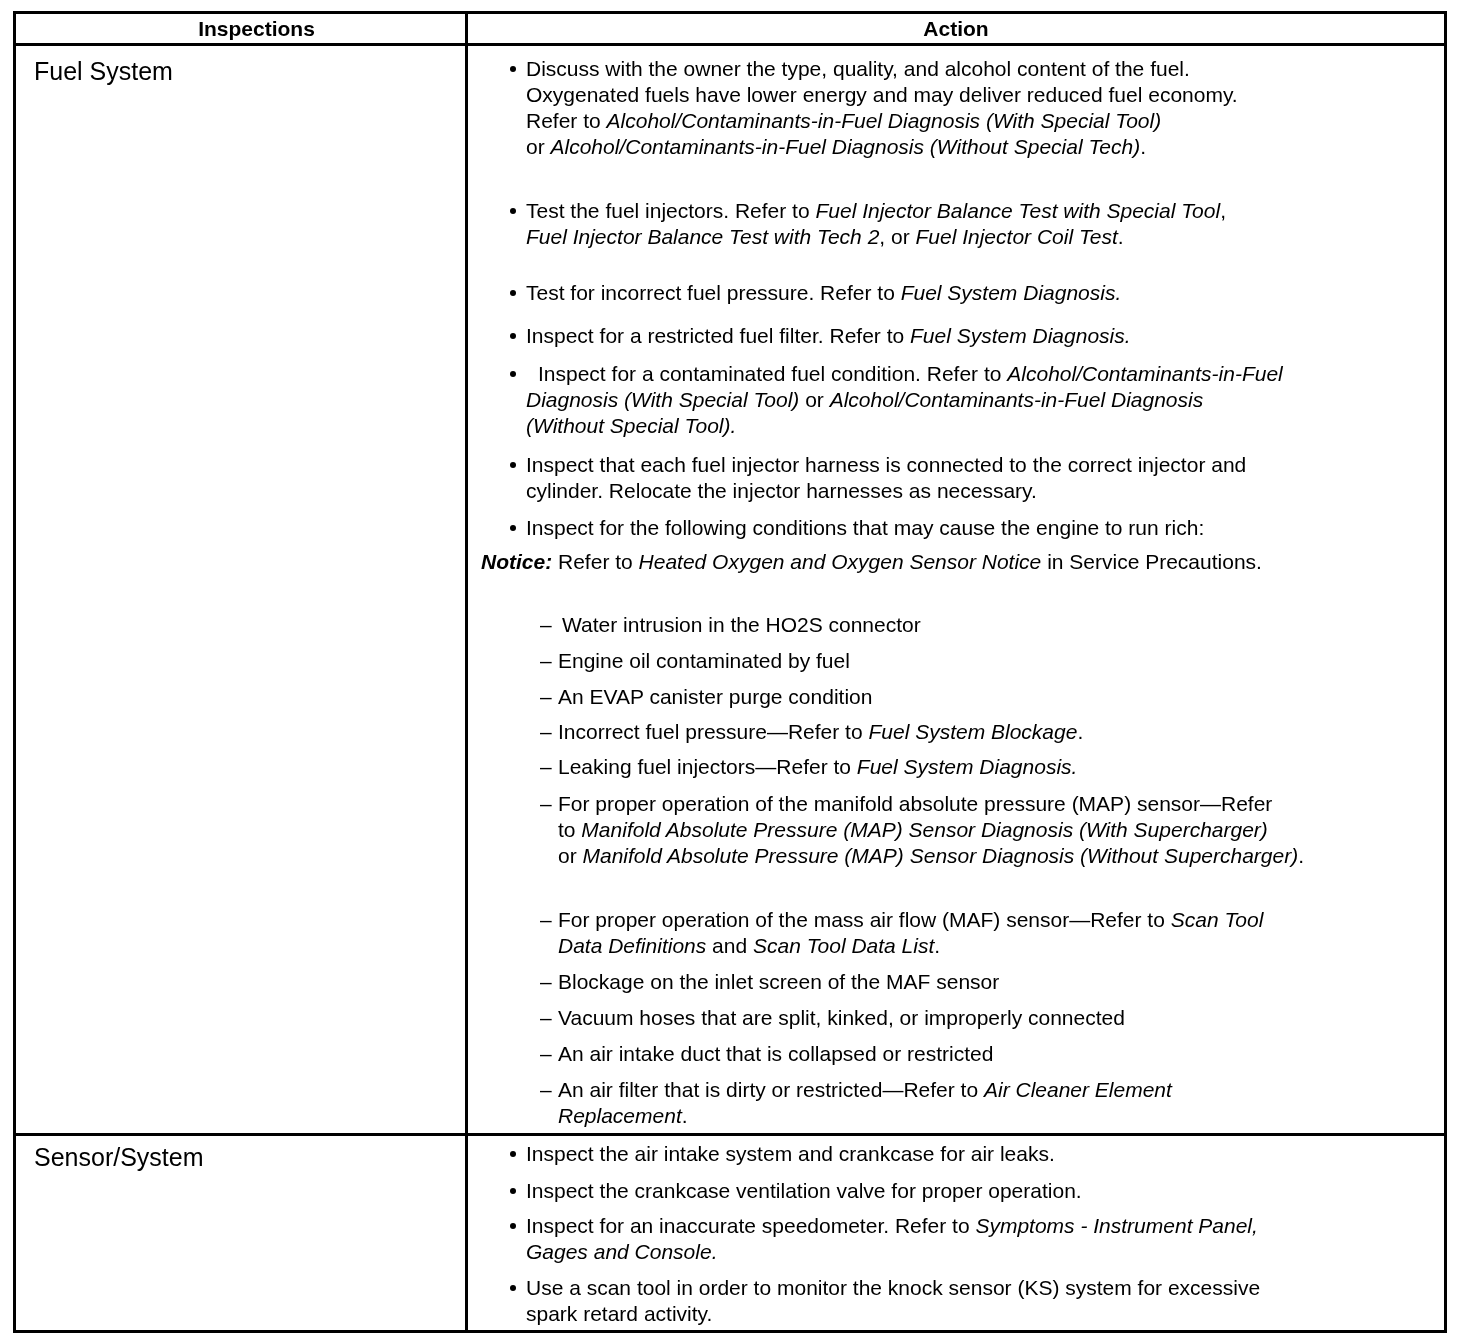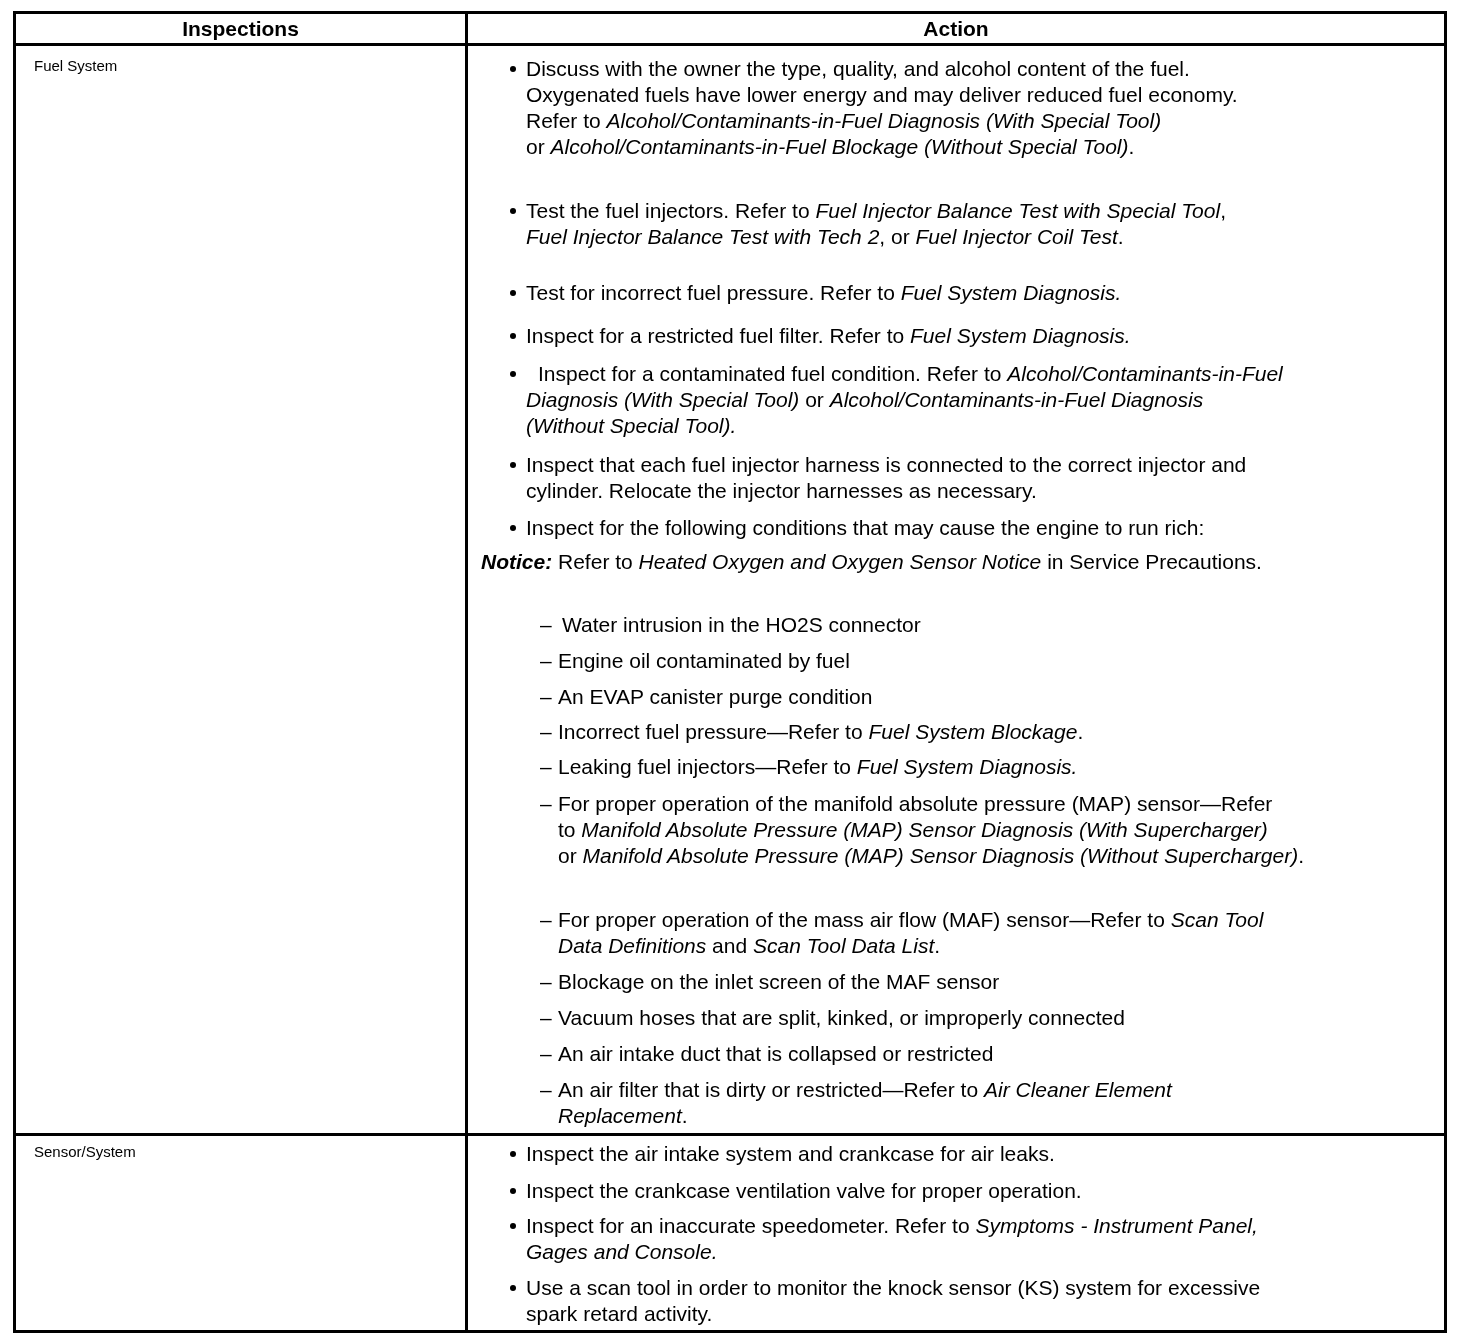--- a/index.html
+++ b/index.html
@@ -4,25 +4,25 @@
 <style>
   html, body { margin: 0; padding: 0; background: #ffffff; }
   body { width: 1472px; height: 1342px; position: relative; overflow: hidden;
          font-family: "Liberation Sans", sans-serif; color: #000; }
   .tbl { position: absolute; left: 13px; top: 11px; width: 1434px; height: 1322px;
          border: 3px solid #000; box-sizing: border-box; }
   .hdr { position: absolute; left: 0; top: 0; right: 0; height: 32px;
          border-bottom: 3px solid #000; box-sizing: border-box; }
   .hdr .c1, .hdr .c2 { position: absolute; top: 0; height: 29px; line-height: 30px;
          text-align: center; font-weight: bold; font-size: 21px; }
-  .hdr .c1 { left: 0; width: 449px; border-radius: 12px; }
+  .hdr .c1 { left: 16px; width: 449px; border-radius: 12px; }
   .hdr .c2 { left: 452px; right: 0; text-align: center; }
   .vline { position: absolute; left: 449px; top: 0; bottom: 0; width: 3px; background: #000; }
   .rowline { position: absolute; left: 0; right: 0; top: 1119px; height: 3px; background: #000; }
-  .insp { position: absolute; left: 18px; font-size: 15px; text-align: center; }
+  .insp { position: absolute; left: 18px; font-size: 25px; text-align: center; }
   .act { position: absolute; left: 452px; right: 0; font-size: 21px; line-height: 26px; }
   .item { position: absolute; }
   .bullet { position: absolute; width: 6px; height: 6px; border-radius: 50%; background:#000; }
   .dash { position: absolute; }
   i { font-style: italic; text-align: center; }
   .line { white-space: nowrap; }
 </style>
 </head>
 <body>
 
@@ -34,21 +34,21 @@
   <div class="vline"></div>
   <div class="rowline"></div>
 
   <div class="insp" style="top:43px">Fuel System</div>
   <div class="act" id="act0">
       <div class="item" style="top: 42px;">
         <span class="bullet" style="left: 42px; top: 10px;"></span>
         <div class="line" style="position: absolute; left: 58px; top: 0px;"><span>Discuss with the owner the type, quality, and alcohol content of the fuel.</span></div>
         <div class="line" style="position: absolute; left: 58px; top: 26px;"><span>Oxygenated fuels have lower energy and may deliver reduced fuel economy.</span></div>
         <div class="line" style="position: absolute; left: 58px; top: 52px;"><span>Refer to </span><i>Alcohol/Contaminants-in-Fuel Diagnosis (With Special Tool)</i></div>
-        <div class="line" style="position: absolute; left: 58px; top: 78px;"><span>or </span><i>Alcohol/Contaminants-in-Fuel Blockage (Without Special Tool)</i><span>.</span></div>
+        <div class="line" style="position: absolute; left: 58px; top: 78px;"><span>or </span><i>Alcohol/Contaminants-in-Fuel Diagnosis (Without Special Tech)</i><span>.</span></div>
       </div>
       <div class="item" style="top: 184px;">
         <span class="bullet" style="left: 42px; top: 10px;"></span>
         <div class="line" style="position: absolute; left: 58px; top: 0px;"><span>Test the fuel injectors. Refer to </span><i>Fuel Injector Balance Test with Special Tool</i><span>,</span></div>
         <div class="line" style="position: absolute; left: 58px; top: 26px;"><span> </span><i>Fuel Injector Balance Test with Tech 2</i><span>, or </span><i>Fuel Injector Coil Test</i><span>.</span></div>
       </div>
       <div class="item" style="top: 266px;">
         <span class="bullet" style="left: 42px; top: 10px;"></span>
         <div class="line" style="position: absolute; left: 58px; top: 0px;"><span>Test for incorrect fuel pressure. Refer to </span><i>Fuel System Diagnosis.</i></div>
       </div>

